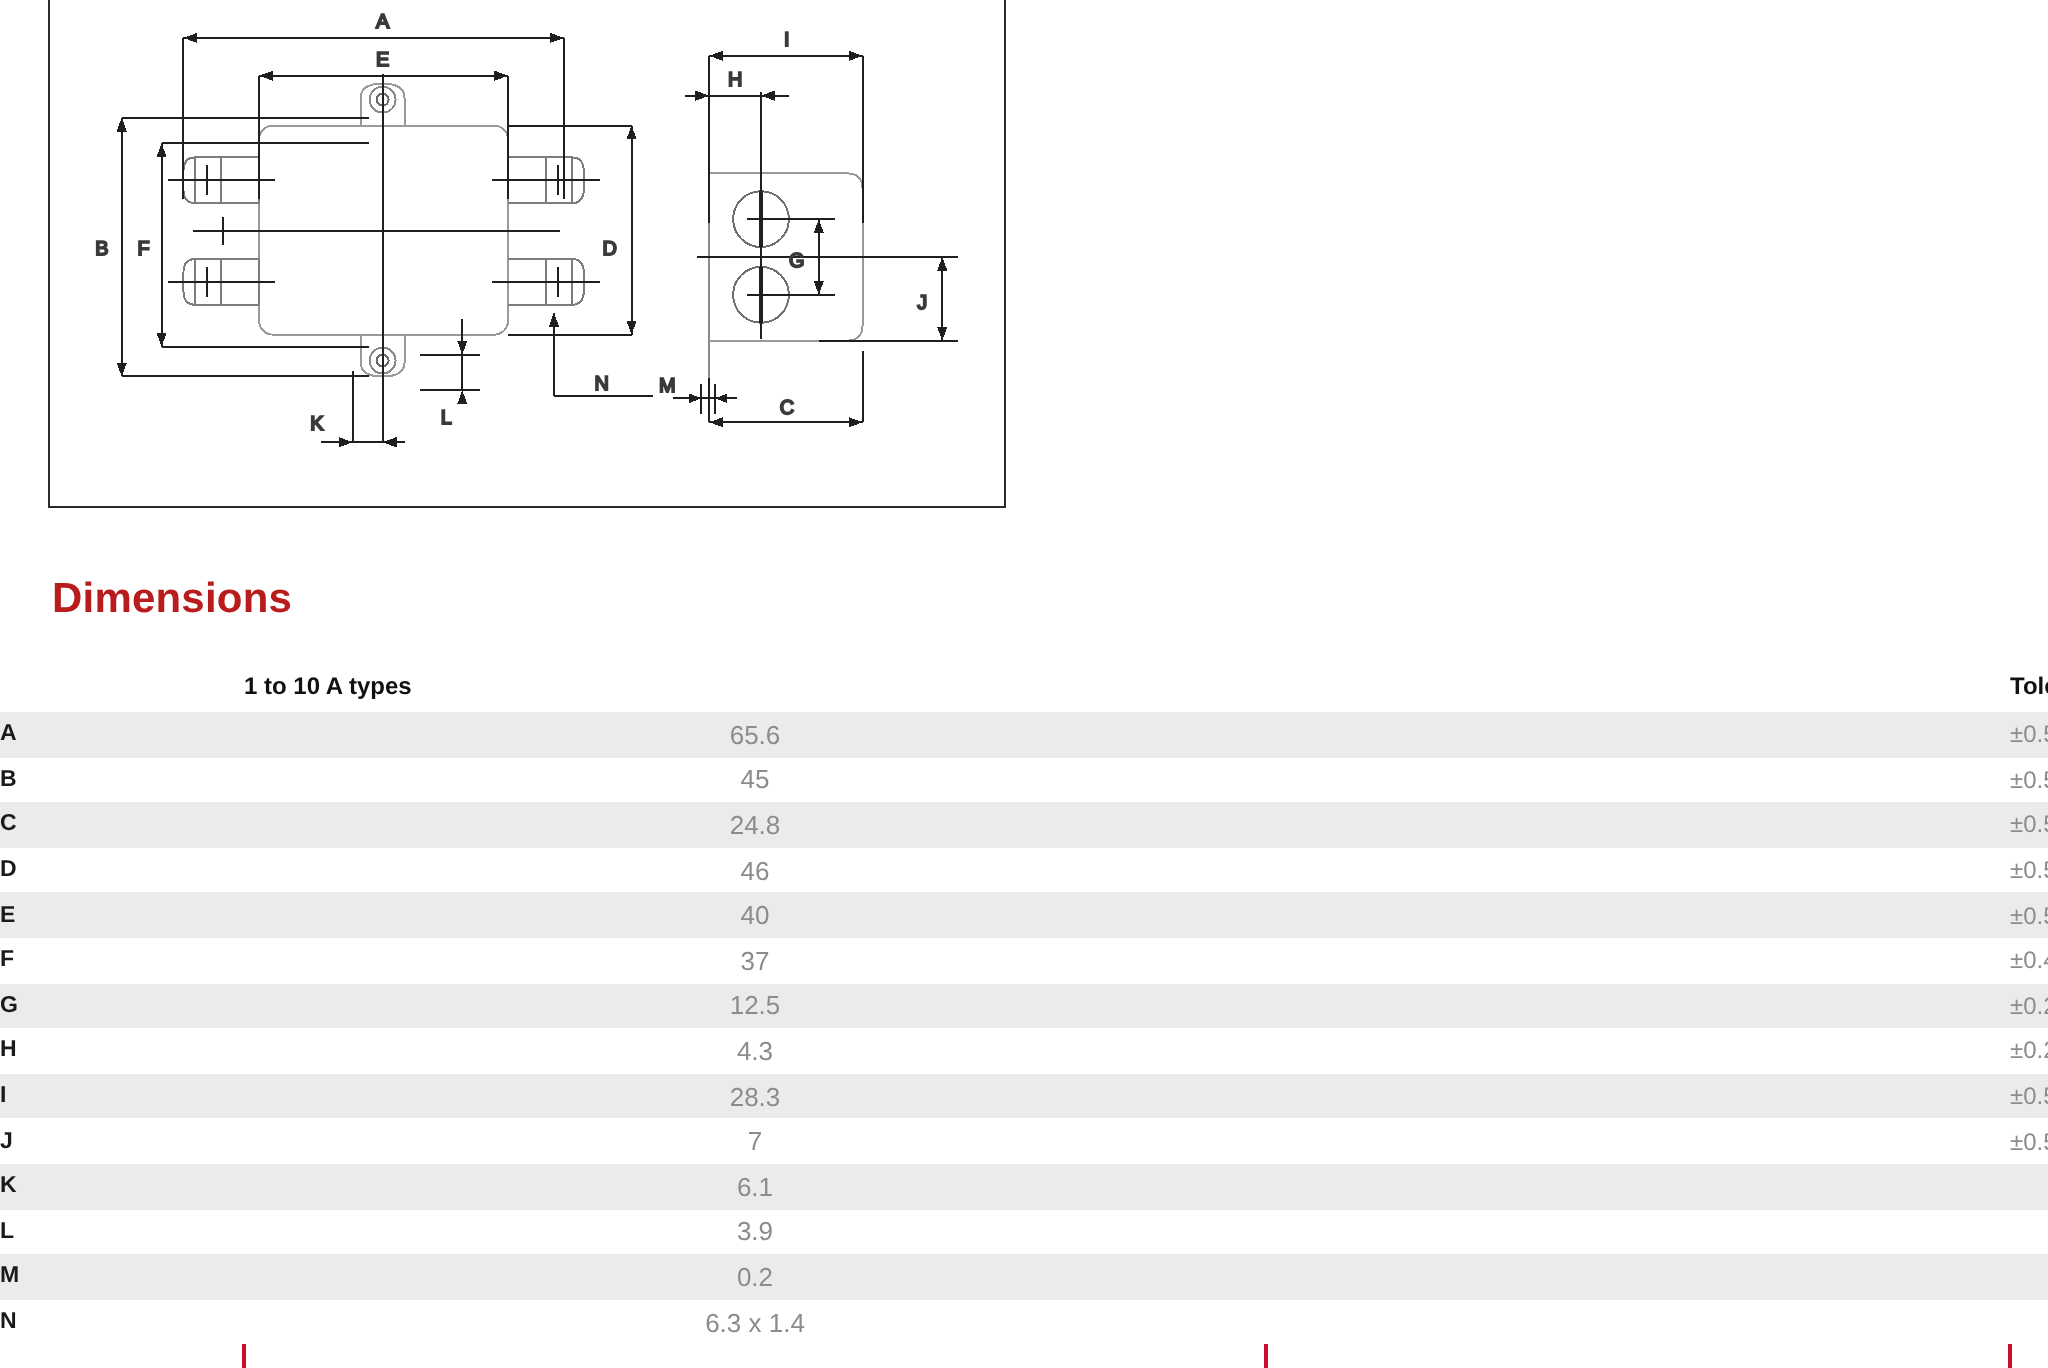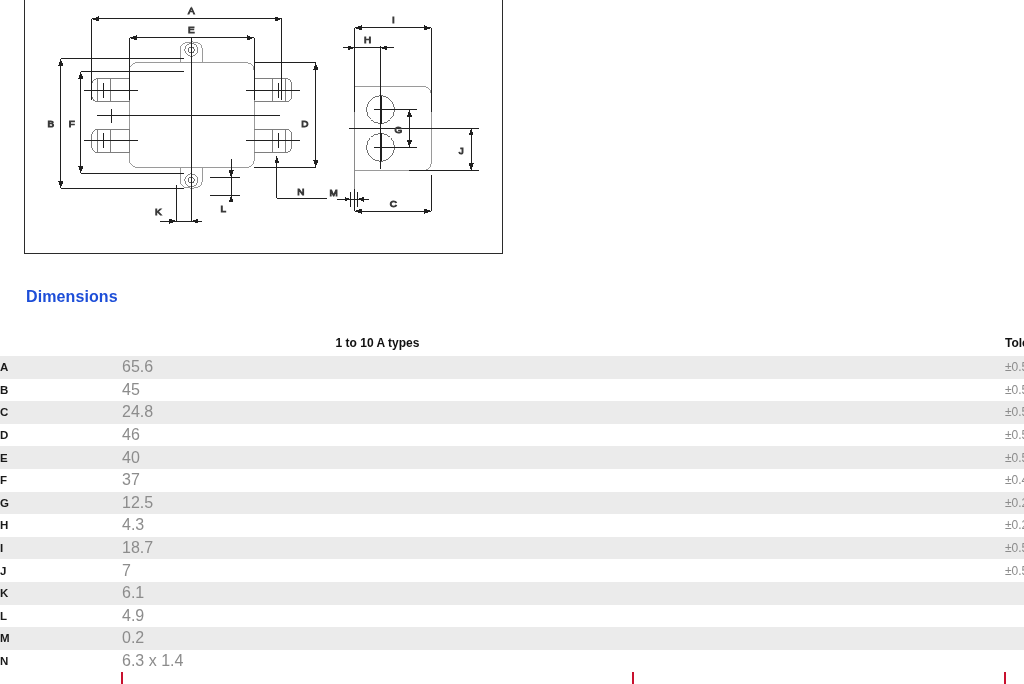--- a/index.html
+++ b/index.html
@@ -19,23 +19,23 @@
     border: 1px solid #2b2b2b;
     border-top: none;
     background: #ffffff;
   }
   #drawing-svg { display: block; width: 100%; height: 100%; }
 
   
   #dimensions-heading {
     position: absolute;
     left: 26px; top: 288px;
-    font-size: 16px;
+    font-size: 21px;
     font-weight: bold;
-    color: #1d4ed8;
+    color: #b91c1c;
     letter-spacing: 0.1px;
   }
 
   
   #dim-table {
     position: absolute;
     left: 0; top: 330px;
     width: 1024px;
     border-collapse: collapse;
     table-layout: fixed;
@@ -46,43 +46,43 @@
   .col-gap   { width: 94px; }
   .col-value { width: 511px; }
   .col-mid   { width: 372px; }
   .col-tol   { width: 19px; }
 
   thead th {
     height: 26px;
     font-size: 12px;
     font-weight: bold;
     color: #111111;
-    text-align: center;
+    text-align: left;
     vertical-align: middle;
     background: #ffffff;
     white-space: nowrap;
   }
   thead th.h-value { padding-right: 11px; }
   thead th.h-tol   { padding-right: 19px; }
 
   tbody tr { height: 22.6px; }
   tbody tr.stripe td { background: #ebebeb; }
   tbody td { background: #ffffff; }
 
   td.c-label {
     font-size: 11.5px;
     font-weight: bold;
     color: #1a1a1a;
     padding-left: 28px;
     white-space: nowrap;
   }
   td.c-value {
-    font-size: 16px;
+    font-size: 13px;
     color: #8c8c8c;
-    text-align: left;
+    text-align: center;
     padding-right: 11px;
     white-space: nowrap;
   }
   td.c-tol {
     font-size: 12px;
     color: #8c8c8c;
     text-align: right;
     padding-right: 19px;
     white-space: nowrap;
   }
@@ -375,42 +375,42 @@
       <tr>
         <td class="c-label">H</td>
         <td></td>
         <td class="c-value">4.3</td>
         <td></td>
         <td class="c-tol">±0.2</td>
       </tr>
       <tr class="stripe">
         <td class="c-label">I</td>
         <td></td>
-        <td class="c-value">18.7</td>
+        <td class="c-value">28.3</td>
         <td></td>
         <td class="c-tol">±0.5</td>
       </tr>
       <tr>
         <td class="c-label">J</td>
         <td></td>
         <td class="c-value">7</td>
         <td></td>
         <td class="c-tol">±0.5</td>
       </tr>
       <tr class="stripe">
         <td class="c-label">K</td>
         <td></td>
         <td class="c-value">6.1</td>
         <td></td>
         <td class="c-tol"></td>
       </tr>
       <tr>
         <td class="c-label">L</td>
         <td></td>
-        <td class="c-value">4.9</td>
+        <td class="c-value">3.9</td>
         <td></td>
         <td class="c-tol"></td>
       </tr>
       <tr class="stripe">
         <td class="c-label">M</td>
         <td></td>
         <td class="c-value">0.2</td>
         <td></td>
         <td class="c-tol"></td>
       </tr>

